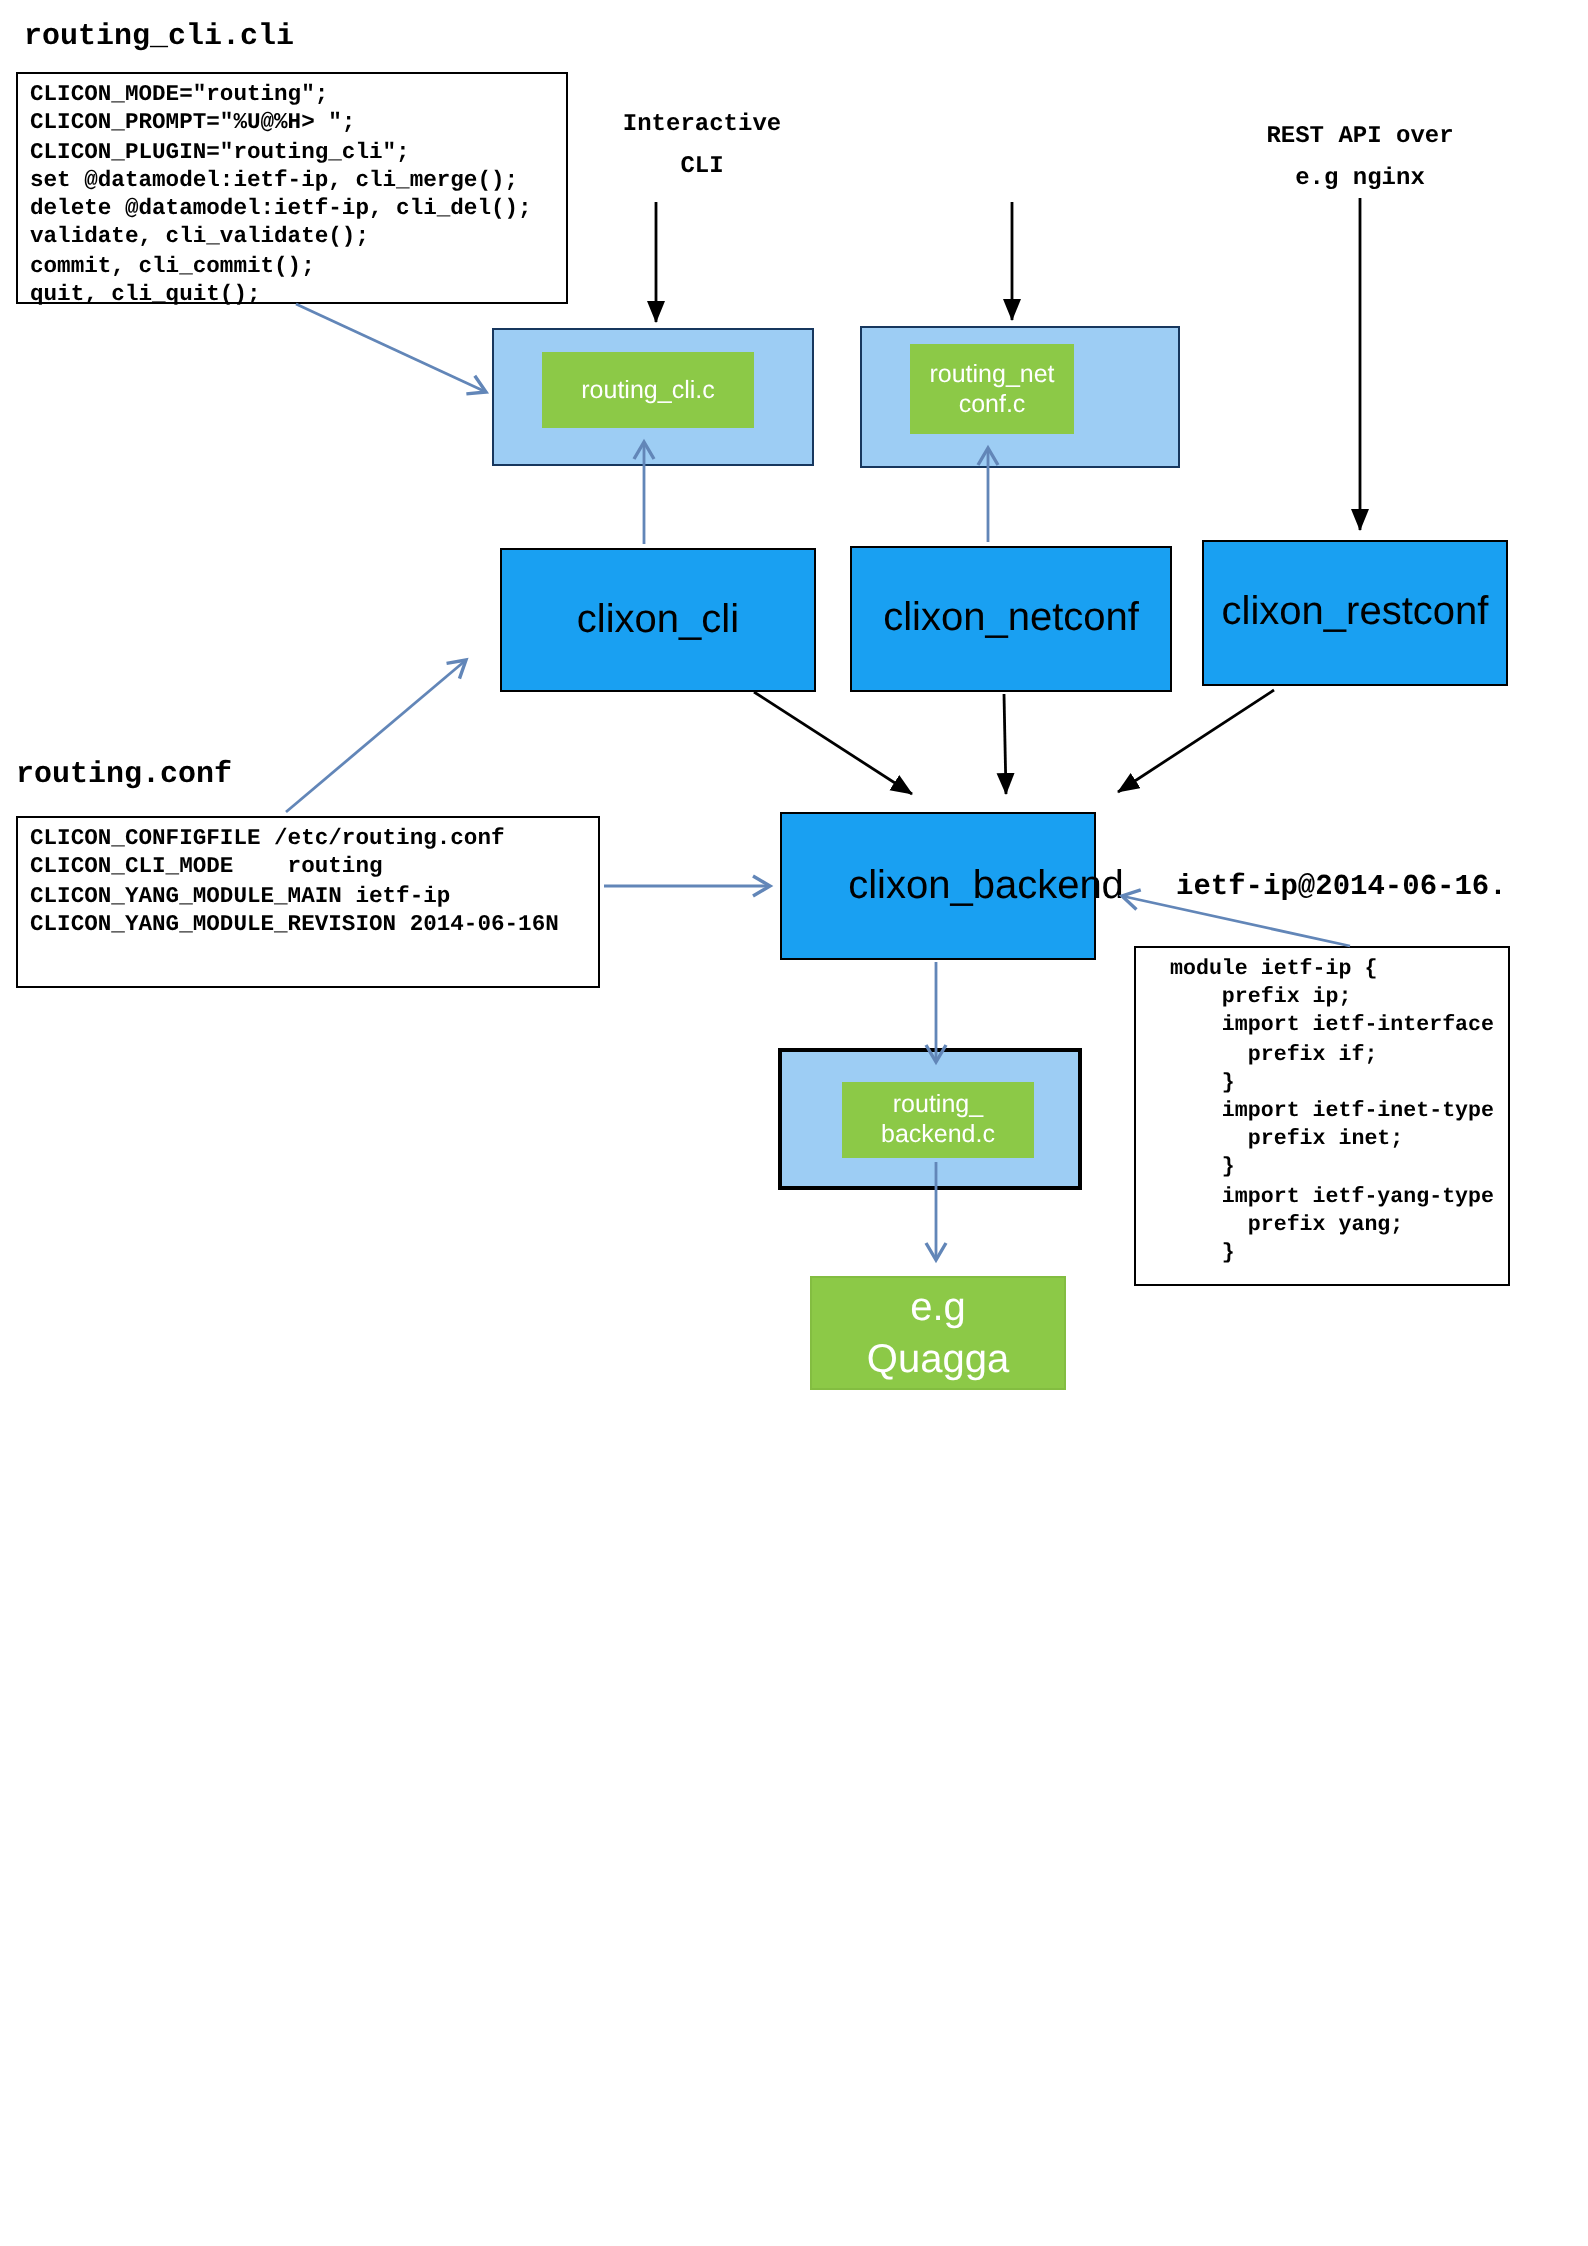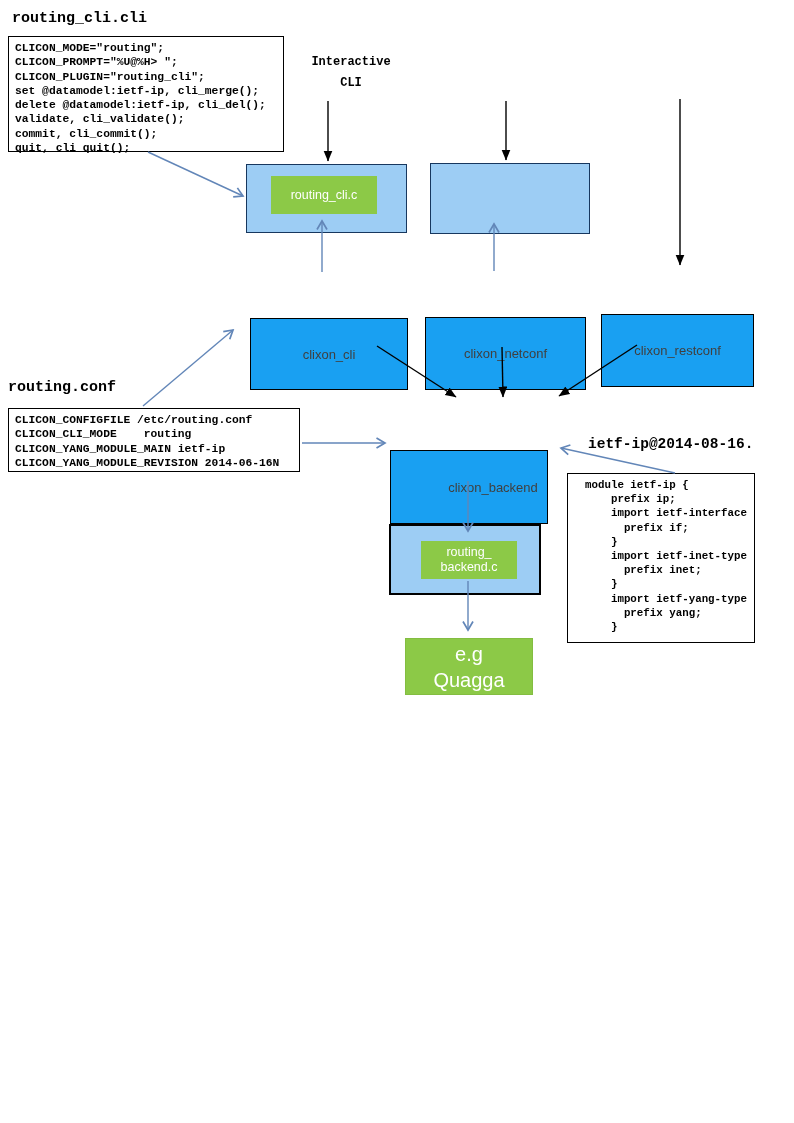--- a/index.html
+++ b/index.html
@@ -18,22 +18,22 @@
     padding:4px 6px; box-sizing:border-box;
   }
   .codebox.yang { font-size:10.8px; line-height:14.2px; overflow:visible; }
   .toplabel {
     position:absolute; font-family:"Liberation Mono", monospace;
     font-weight:bold; font-size:12px; line-height:21px;
     white-space:pre-line; text-align:center;
   }
   .bluebox {
     position:absolute; background:#19a0f2; border:1.5px solid #000;
-    color:#404040; display:flex; align-items:center; justify-content:center;
-    font-size:13px; box-sizing:border-box; white-space:pre-line; text-align:center;margin-top:44px;
+    color:#000000; display:flex; align-items:center; justify-content:center;
+    font-size:20px; box-sizing:border-box; white-space:pre-line; text-align:center;
   }
   .lightbox {
     position:absolute; background:#9dcdf4; border:1.3px solid #17375e;
     box-sizing:border-box;
   }
   .lightbox.heavy { border:2px solid #000; }
   .greenbox {
     position:absolute; background:#8cc947; color:#fff;
     display:flex; align-items:center; justify-content:center;
     text-align:center; font-size:12.5px; line-height:15px;
@@ -57,42 +57,46 @@
 set @datamodel:ietf-ip, cli_merge();
 delete @datamodel:ietf-ip, cli_del();
 validate, cli_validate();
 commit, cli_commit();
 quit, cli_quit();</div>
 
   <div class="toplabel" style="left:280px; top:52px; width:142px;">Interactive
 CLI</div>
 
 
+  <div class="toplabel" style="left:608px; top:58px; width:144px;">REST API over
+e.g nginx</div>
 
   <div class="lightbox" style="left:246px; top:164px; width:161px; height:69px;"></div>
   <div class="greenbox" style="left:271px; top:176px; width:106px; height:38px;">routing_cli.c</div>
 
   <div class="lightbox" style="left:430px; top:163px; width:160px; height:71px;"></div>
+  <div class="greenbox" style="left:455px; top:172px; width:82px; height:45px;">routing_net
+conf.c</div>
 
   <div class="bluebox" style="left:250px; top:274px; width:158px; height:72px;">clixon_cli</div>
 
   <div class="bluebox" style="left:425px; top:273px; width:161px; height:73px;">clixon_netconf</div>
 
   <div class="bluebox" style="left:601px; top:270px; width:153px; height:73px;">clixon_restconf</div>
 
   <div class="filetitle" style="left:8px; top:379px;">routing.conf</div>
 
-  <div class="codebox" style="left:8px; top:408px; width:292px; height:64px;">CLICON_CONFIGFILE /etc/routing.conf
+  <div class="codebox" style="left:8px; top:408px; width:292px; height:86px;">CLICON_CONFIGFILE /etc/routing.conf
 CLICON_CLI_MODE    routing
 CLICON_YANG_MODULE_MAIN ietf-ip
 CLICON_YANG_MODULE_REVISION 2014-06-16N</div>
 
   <div class="bluebox" style="left:390px; top:406px; width:158px; height:74px;padding-left:48px;">clixon_backend</div>
 
-  <div class="filetitle" style="left:588px; top:436px; font-size:14.5px;">ietf-ip@2014-08-16.</div>
+  <div class="filetitle" style="left:588px; top:436px; font-size:14.5px;">ietf-ip@2014-06-16.</div>
 
   <div class="codebox yang" style="left:567px; top:473px; width:188px; height:170px;padding-left:17px;">module ietf-ip {
     prefix ip;
     import ietf-interface
       prefix if;
     }
     import ietf-inet-type
       prefix inet;
     }
     import ietf-yang-type

